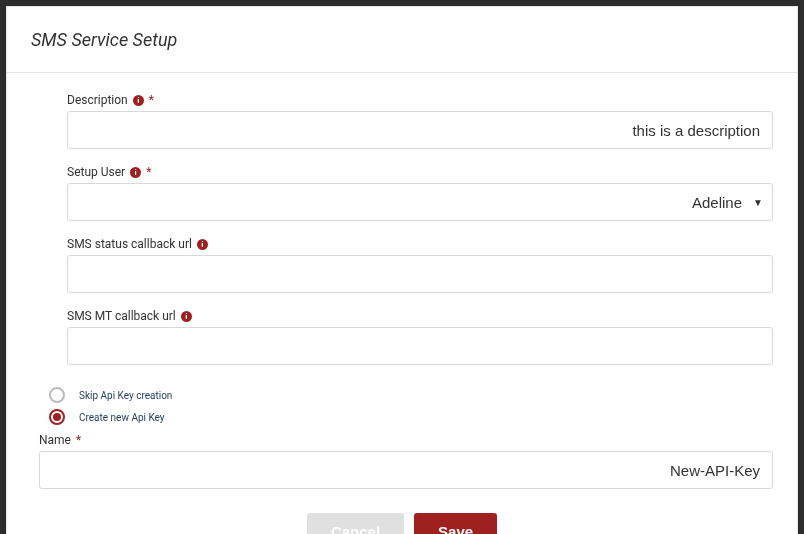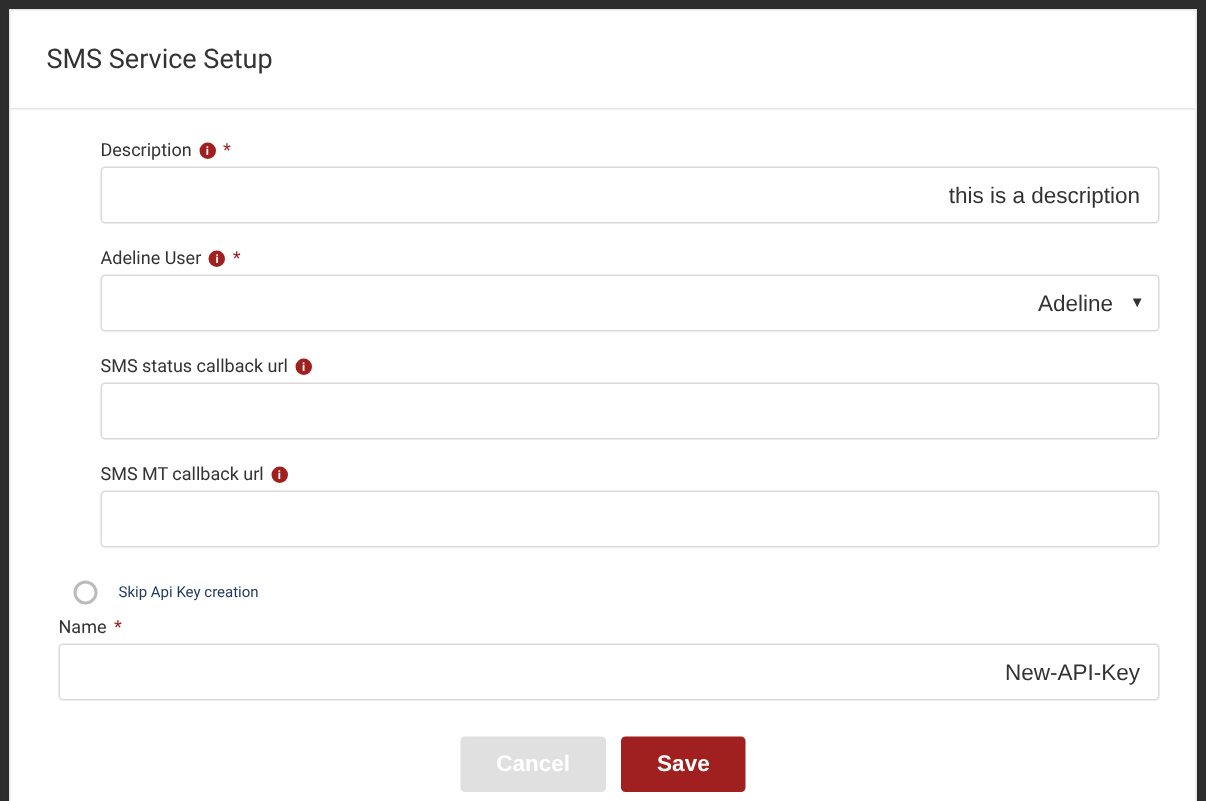--- a/index.html
+++ b/index.html
@@ -25,20 +25,21 @@
       box-shadow: 0 1px 3px rgba(0,0,0,0.05);
     }
     .modal-header {
       padding: 22px 24px;
       border-bottom: 1px solid #e5e5e5;
     }
     .modal-title {
       font-size: 18px;
       font-weight: 400;
       color: #333;
+      font-style: italic;
     }
     .modal-body {
       padding: 20px 24px 16px 24px;
     }
     .form-group {
       margin-bottom: 16px;
       padding-left: 36px;
     }
     .form-label {
       display: block;
@@ -174,21 +175,21 @@
         <label class="form-label">
           <span>Description</span>
           <span class="info-icon">i</span>
           <span class="required-star">*</span>
         </label>
         <input type="text" class="form-control" value="this is a description" style="">
       </div>
 
       <div class="form-group">
         <label class="form-label">
-          <span>Adeline User</span>
+          <span>Setup User</span>
           <span class="info-icon">i</span>
           <span class="required-star">*</span>
         </label>
         <div class="select-wrapper">
           <select class="form-control">
             <option>Adeline</option>
           </select>
           <span class="select-caret">▼</span>
         </div>
       </div>
@@ -207,20 +208,26 @@
           <span class="info-icon">i</span>
         </label>
         <input type="text" class="form-control" value="" style="">
       </div>
 
       <div class="radio-section">
         <div class="radio-option">
           <span class="radio-circle"></span>
           <span class="radio-label">Skip Api Key creation</span>
         </div>
+        <div class="radio-option">
+          <span class="radio-circle selected">
+            <span class="radio-dot"></span>
+          </span>
+          <span class="radio-label">Create new Api Key</span>
+        </div>
       </div>
 
       <div class="name-section">
         <label class="name-label">
           <span>Name</span>
           <span class="required-star">*</span>
         </label>
         <input type="text" class="form-control" value="New-API-Key" style="">
       </div>
 

